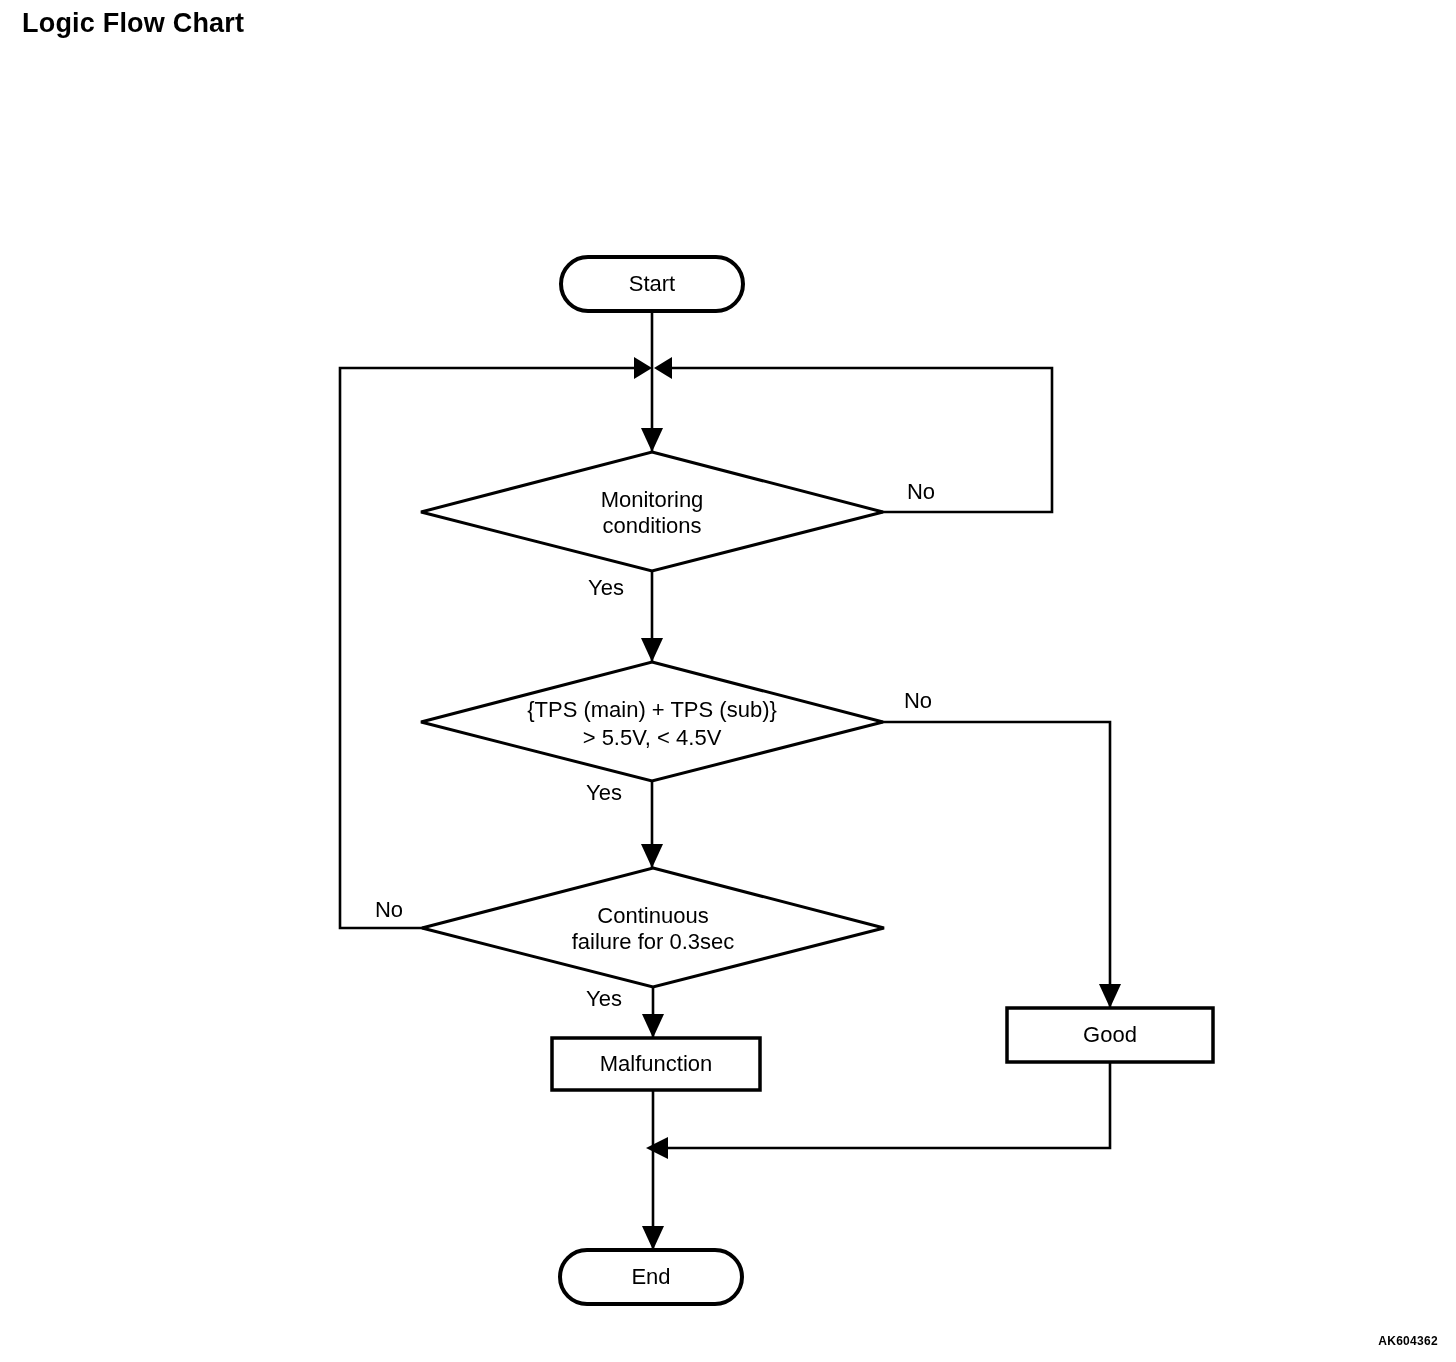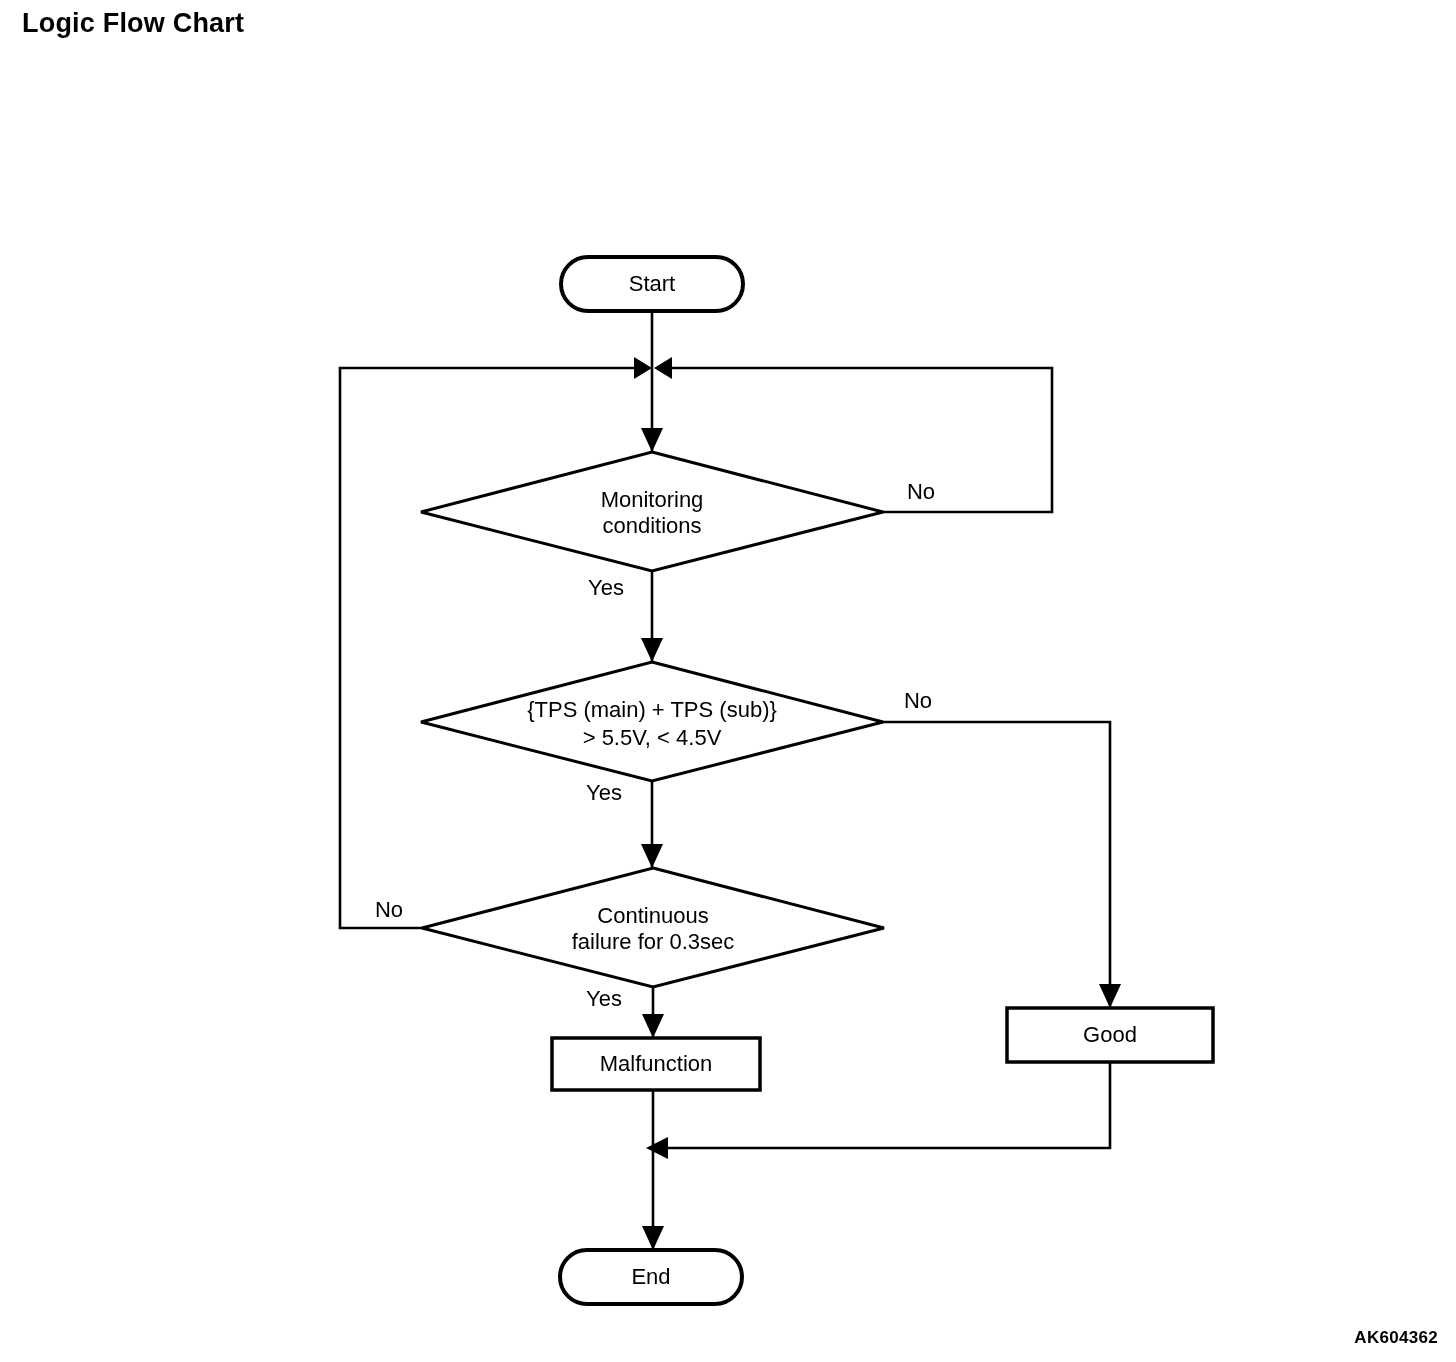--- a/index.html
+++ b/index.html
@@ -22,21 +22,21 @@
     font-size: 27px;
     font-weight: bold;
     letter-spacing: 0.2px;
     white-space: nowrap;
     text-align: right;
   }
   #figure-code {
     position: absolute;
     right: 18px;
     bottom: 14px;
-    font-size: 17px;
+    font-size: 12px;
     font-weight: bold;
     letter-spacing: 0.3px;
   }
   #flow-svg {
     position: absolute;
     left: 0;
     top: 0;
     width: 1456px;
     height: 1362px;
   }

